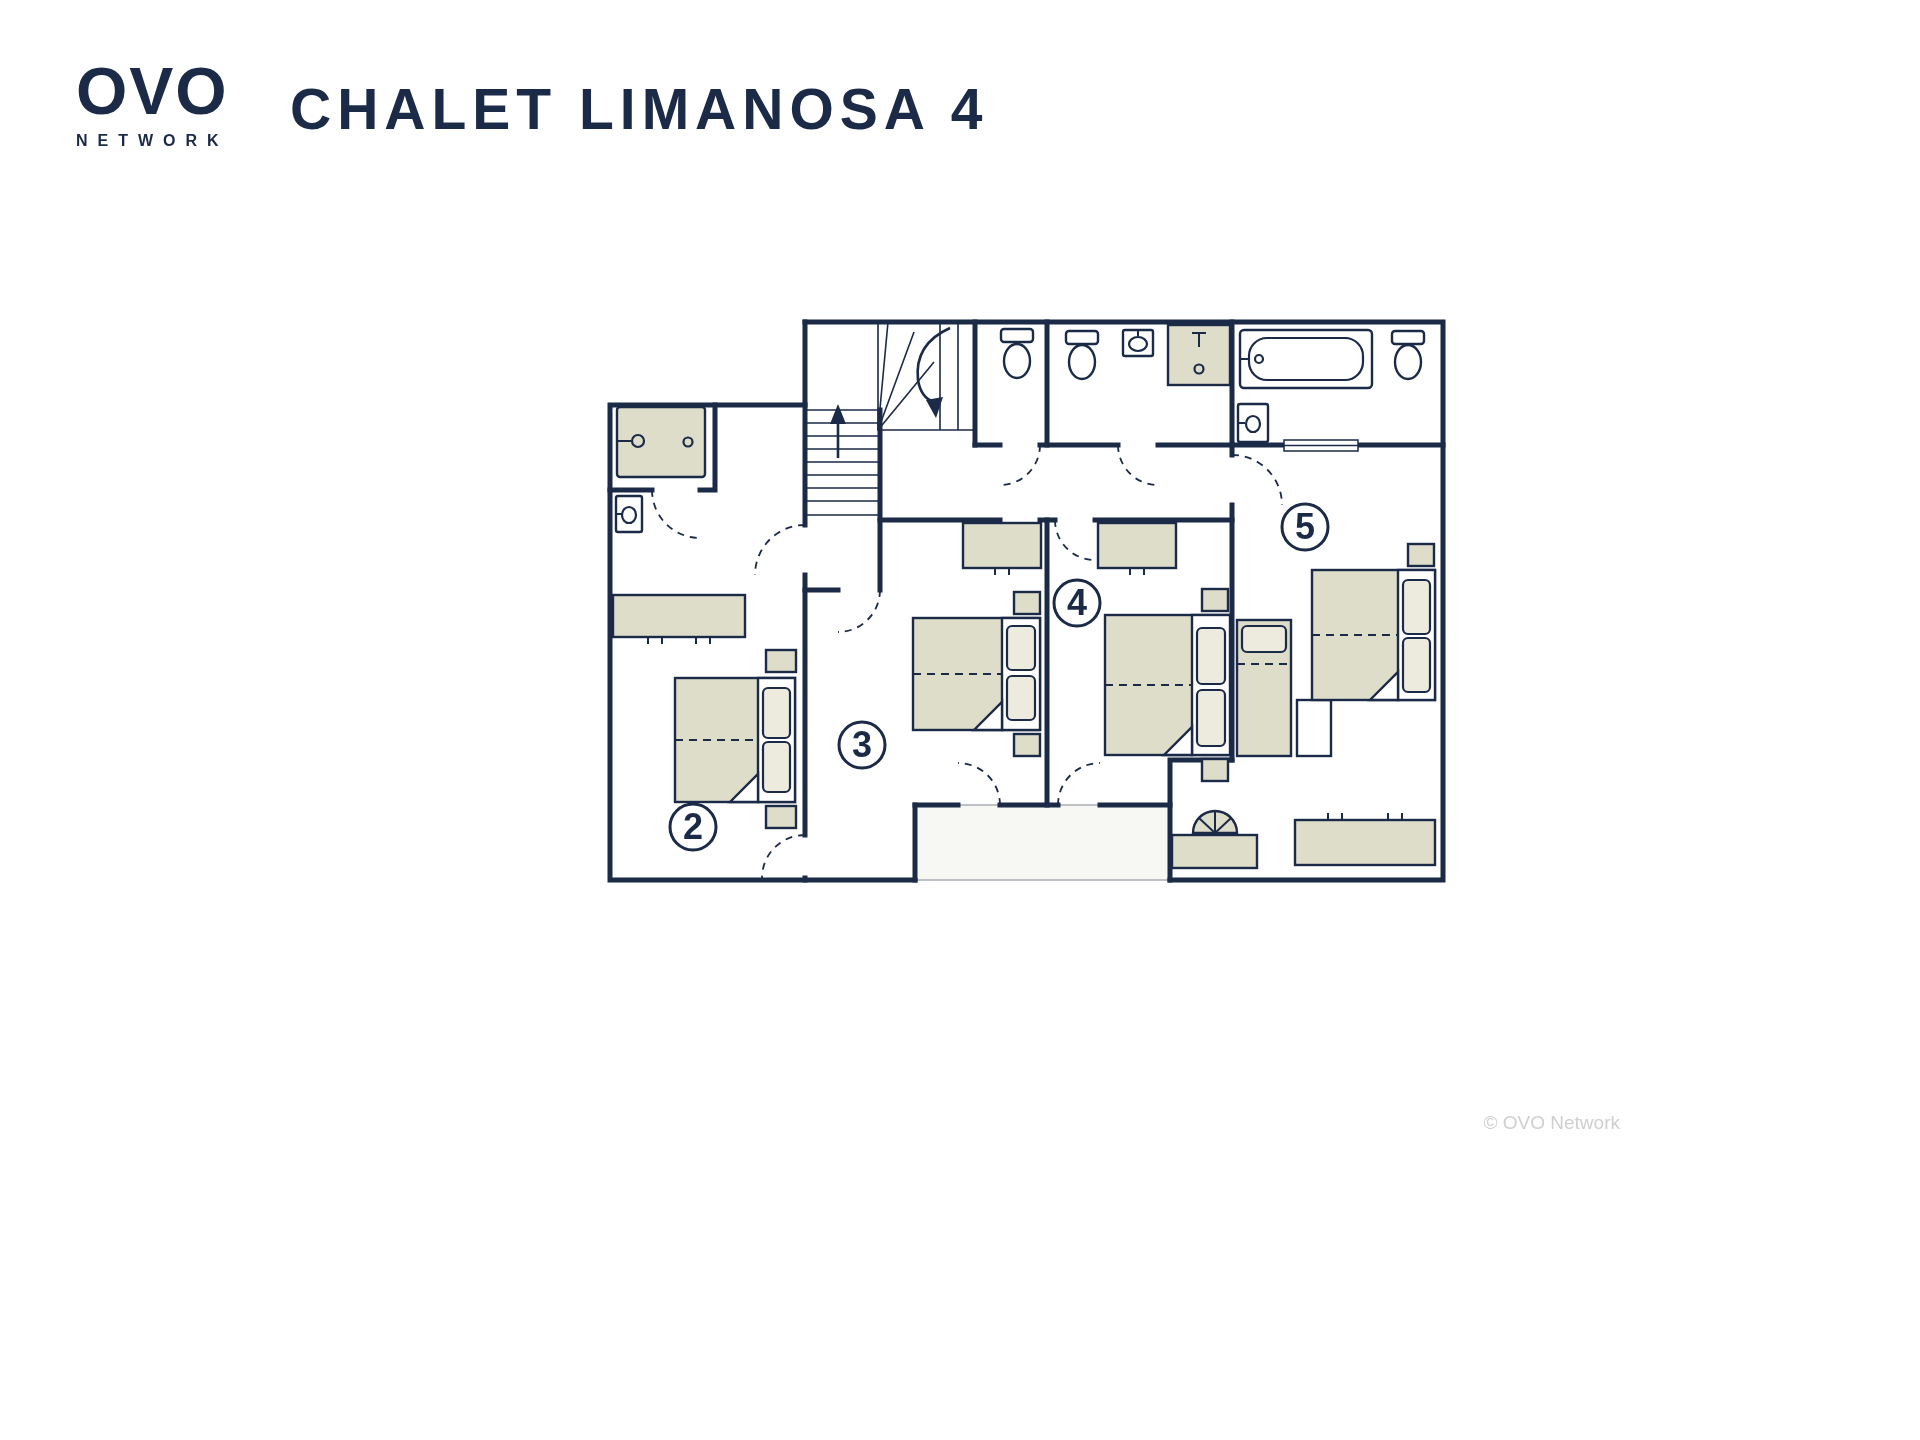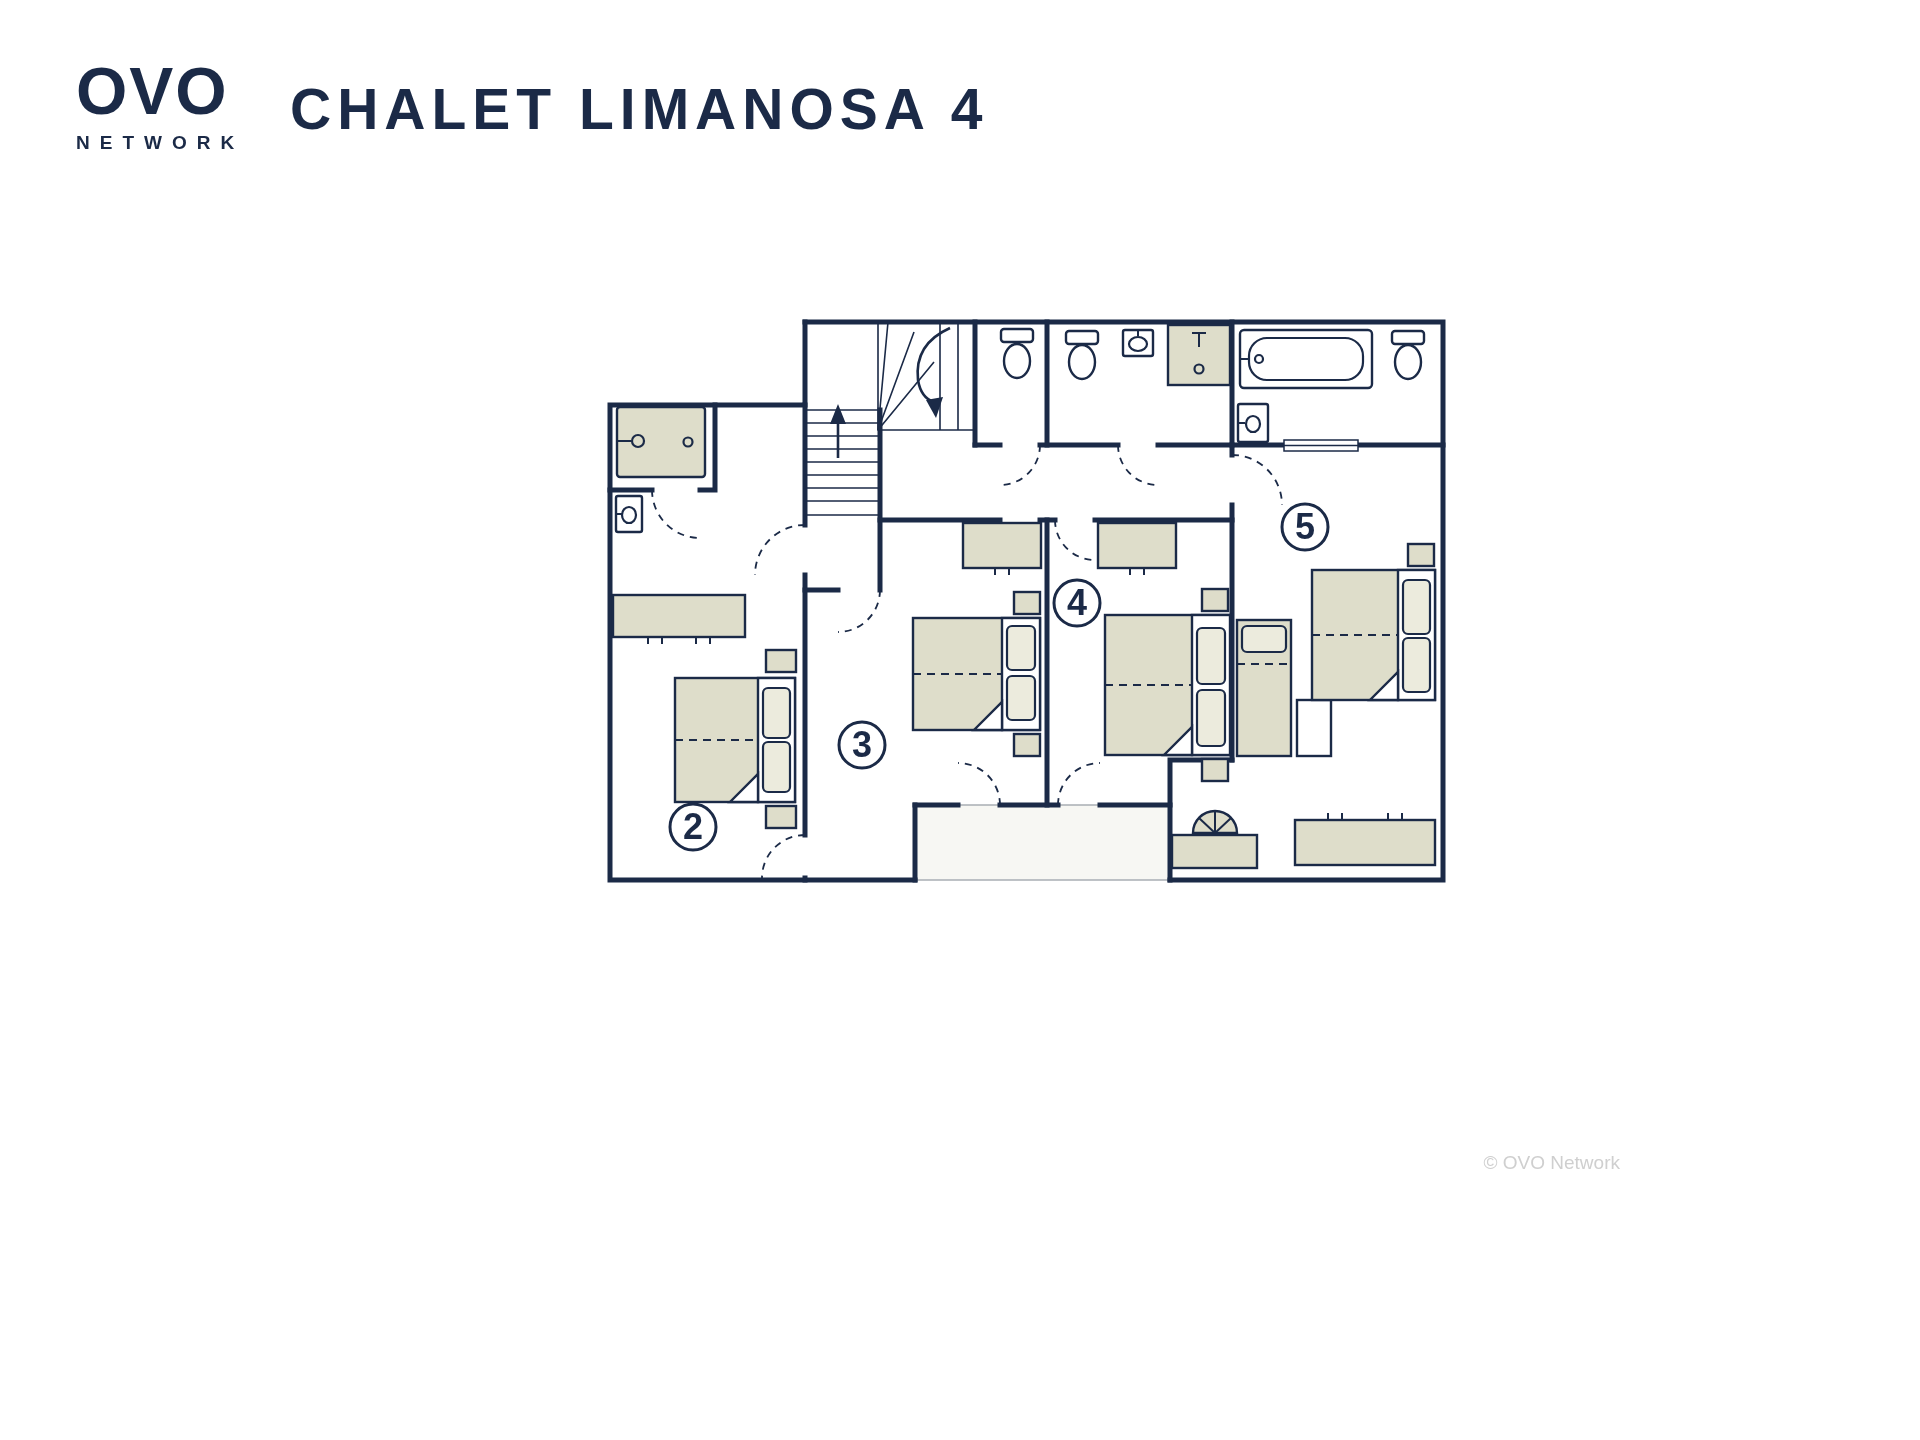--- a/index.html
+++ b/index.html
@@ -9,21 +9,21 @@
     --terrace:#f7f7f3;
     --credit_gray:#cfcfcf;
   }
   *{margin:0;padding:0;box-sizing:border-box;}
   body{background:#ffffff;font-family:"Liberation Sans", sans-serif;}
   .page{position:relative;width:1686px;height:1440px;background:#fff;overflow:hidden;}
 
   
   .logo{position:absolute;left:76px;top:58px;color:var(--navy,#1b2a47);}
   .logo-ovo{font-size:66px;font-weight:700;letter-spacing:2px;line-height:1;color:var(--navy,#1b2a47);}
-  .logo-sub{font-size:19px;font-weight:600;letter-spacing:10px;margin-top:8px;color:var(--navy,#1b2a47);}
+  .logo-sub{font-size:16px;font-weight:600;letter-spacing:10px;margin-top:8px;color:var(--navy,#1b2a47);}
   .title{position:absolute;left:290px;top:76px;font-size:57px;font-weight:700;
          letter-spacing:6px;color:var(--navy,#1b2a47);white-space:nowrap;}
 
   
   .plan{position:absolute;left:0;top:0;}
   .wall{stroke:var(--navy,#1b2a47);stroke-width:5;fill:none;stroke-linecap:square;}
   .thin{stroke:var(--navy,#1b2a47);stroke-width:1.6;fill:none;}
   .door{stroke:var(--navy,#1b2a47);stroke-width:1.8;fill:none;stroke-dasharray:7 6;}
   .fx{fill:var(--beige,#deddca);stroke:var(--navy,#1b2a47);stroke-width:2.4;}
   .fxw{fill:#ffffff;stroke:var(--navy,#1b2a47);stroke-width:2.4;}
@@ -31,21 +31,21 @@
   .ol{fill:none;stroke:var(--navy,#1b2a47);stroke-width:2.2;}
   .dash{stroke:var(--navy,#1b2a47);stroke-width:1.8;stroke-dasharray:8 6;fill:none;}
   .tick{stroke:var(--navy,#1b2a47);stroke-width:2;fill:none;}
   .terrace-rect{fill:var(--terrace,#f7f7f3);stroke:#a9aeb4;stroke-width:1.5;}
   .arrow-line{stroke:var(--navy,#1b2a47);stroke-width:2.6;fill:none;}
   .arrow-head{fill:var(--navy,#1b2a47);stroke:none;}
   .label-circle{fill:#ffffff;stroke:var(--navy,#1b2a47);stroke-width:3;}
   .room-num{fill:var(--navy,#1b2a47);font-family:"Liberation Sans",sans-serif;
             font-size:36px;font-weight:700;text-anchor:middle;}
 
-  .credit{position:absolute;right:66px;top:1112px;font-size:19px;color:var(--credit_gray,#cfcfcf);margin-top:40px;}
+  .credit{position:absolute;right:66px;top:1112px;font-size:19px;color:var(--credit_gray,#cfcfcf);}
 </style>
 </head>
 <body>
 
 <div class="page">
 
   <header>
     <div class="logo">
       <div class="logo-ovo">OVO</div>
       <div class="logo-sub">NETWORK</div>

